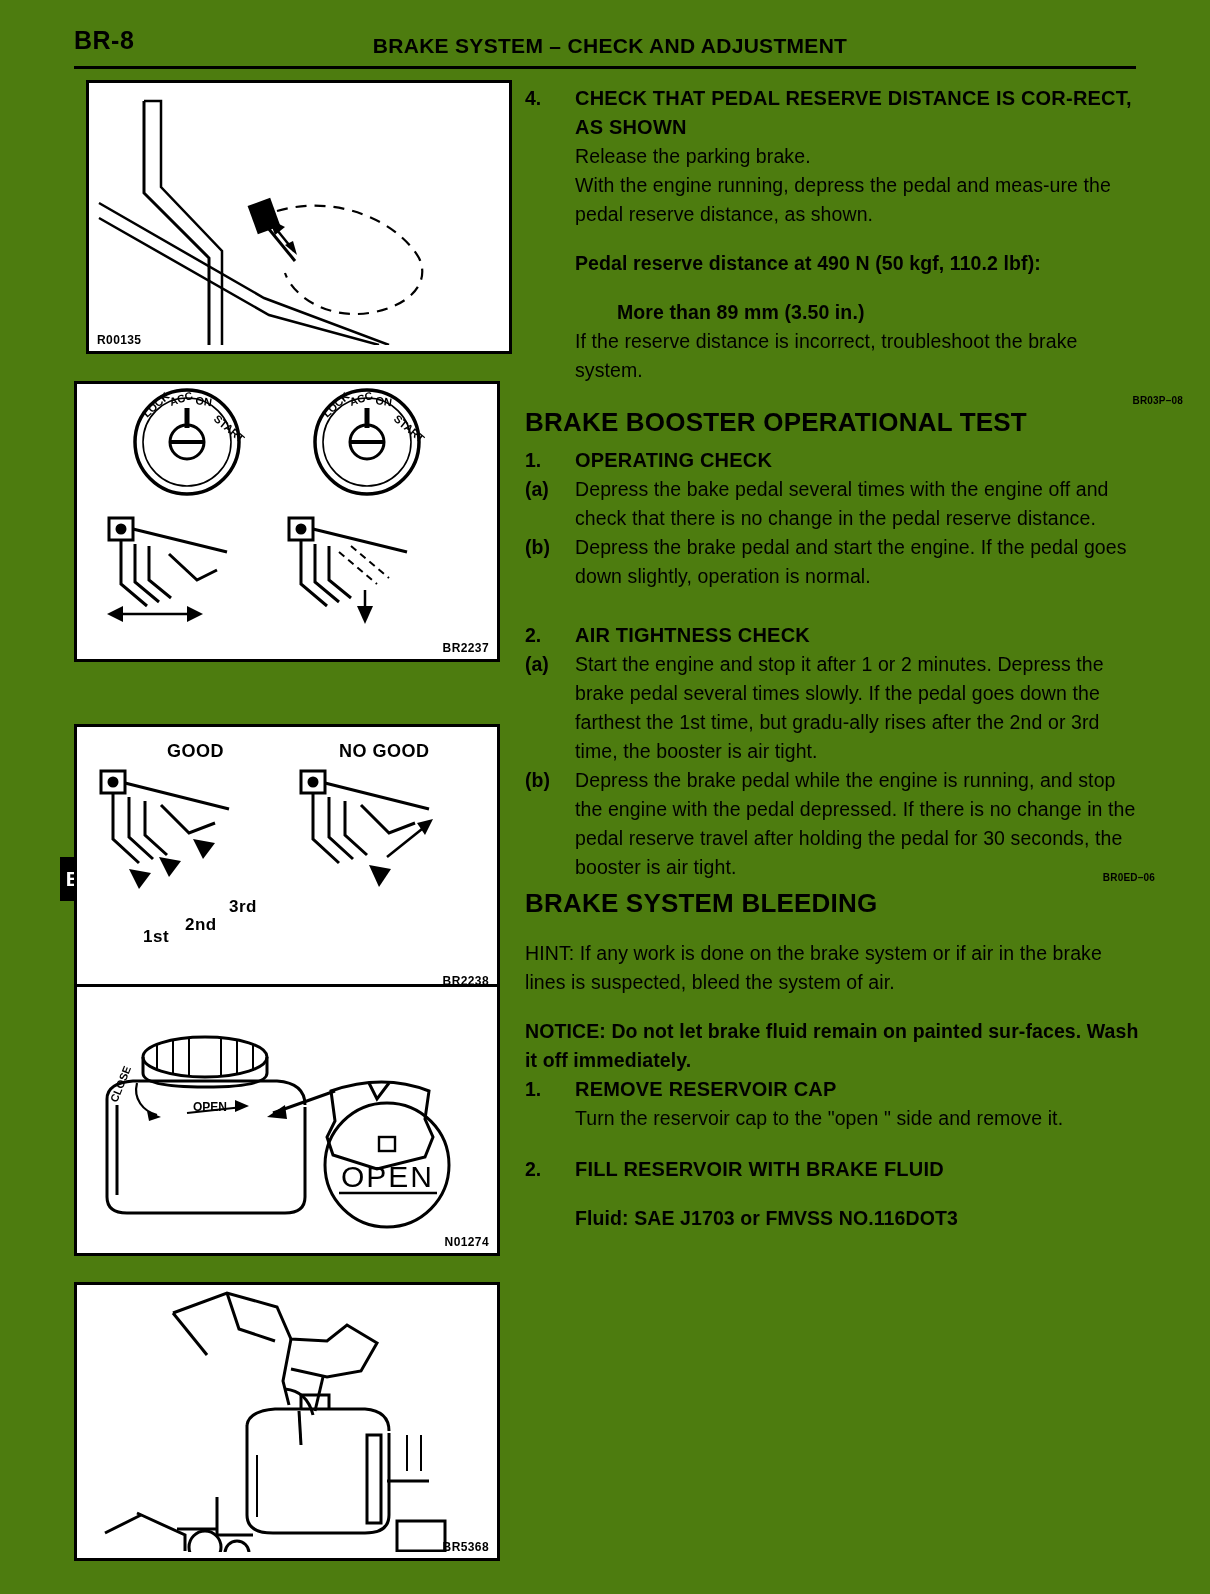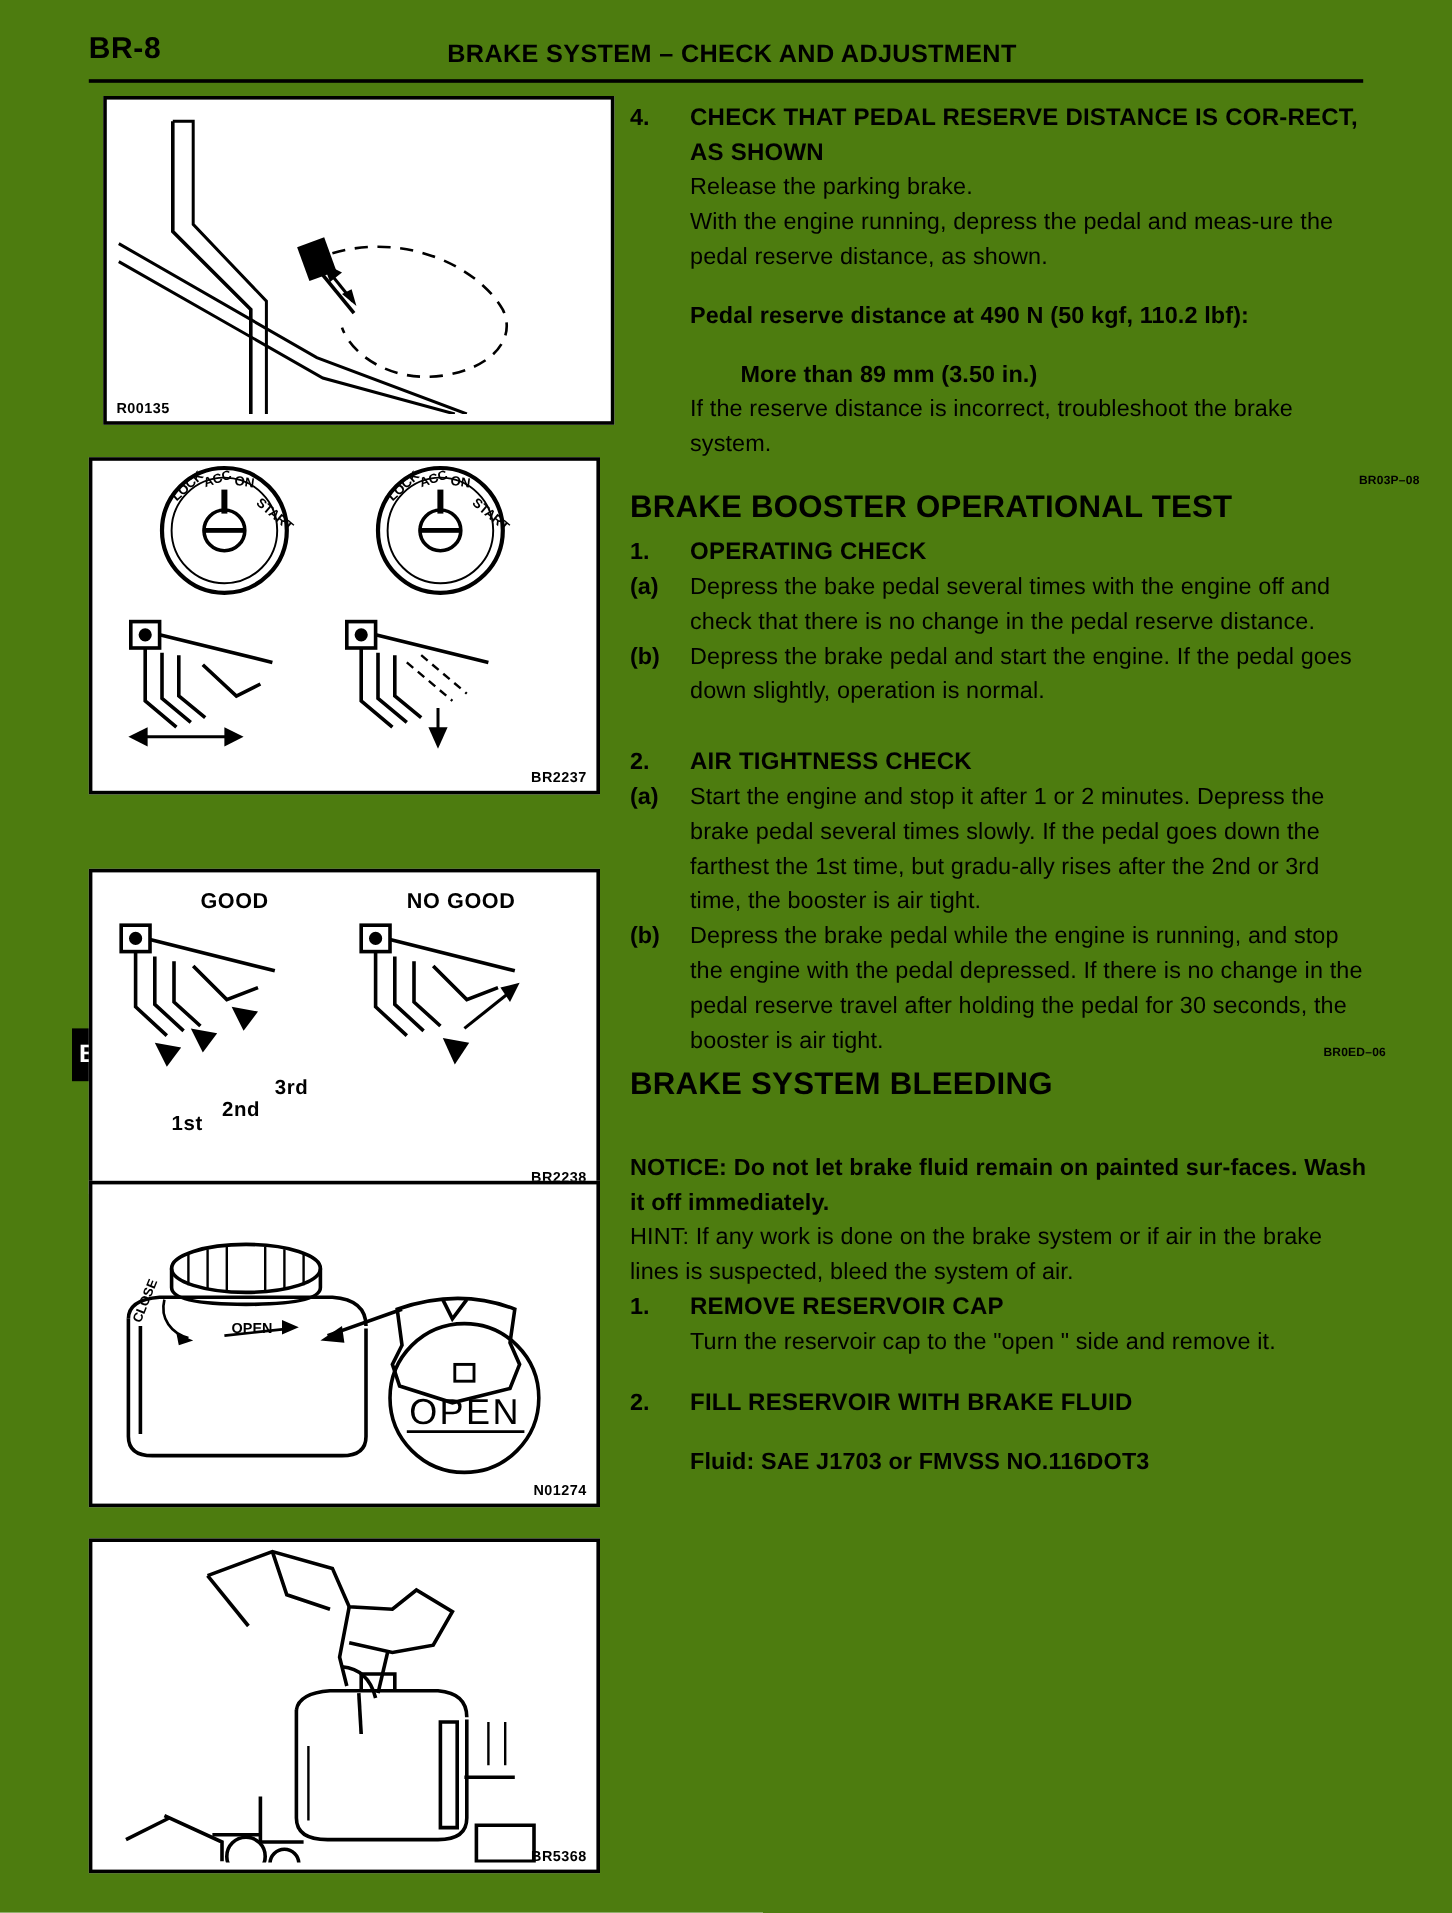--- a/index.html
+++ b/index.html
@@ -419,22 +419,22 @@
       <div class="step-num">(b)</div>
       <div class="step-body txt">Depress the brake pedal while the engine is running, and stop the engine with the pedal depressed. If there is no change in the pedal reserve travel after holding the pedal for 30 seconds, the booster is air tight.</div>
     </div>
 
     <div class="section-heading" style="margin-top:6px;">
       <span>BRAKE SYSTEM BLEEDING</span>
       <span class="section-code" style="right:-10px; top:-16px;">BR0ED–06</span>
     </div>
 
     <div class="gap-s"></div>
+    <div class="txt">HINT: If any work is done on the brake system or if air in the brake lines is suspected, bleed the system of air.</div>
     <div class="txt bold">NOTICE: Do not let brake fluid remain on painted sur-faces. Wash it off immediately.</div>
-    <div class="txt">HINT: If any work is done on the brake system or if air in the brake lines is suspected, bleed the system of air.</div>
 
     <div class="step-row">
       <div class="step-num">1.</div>
       <div class="step-body">
         <div class="heading-step">REMOVE RESERVOIR CAP</div>
         <div class="txt">Turn the reservoir cap to the "open " side and remove it.</div>
       </div>
     </div>
 
     <div class="gap-m"></div>

